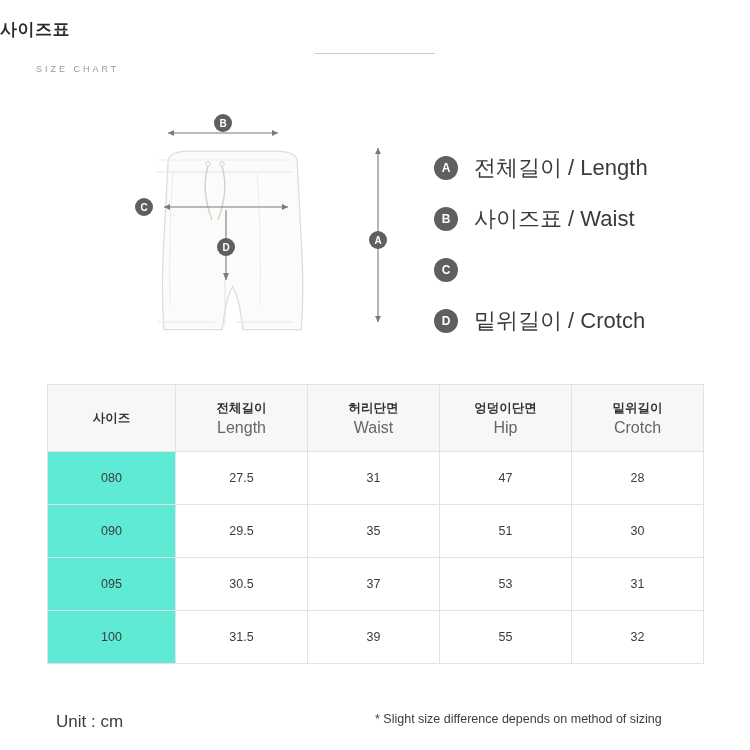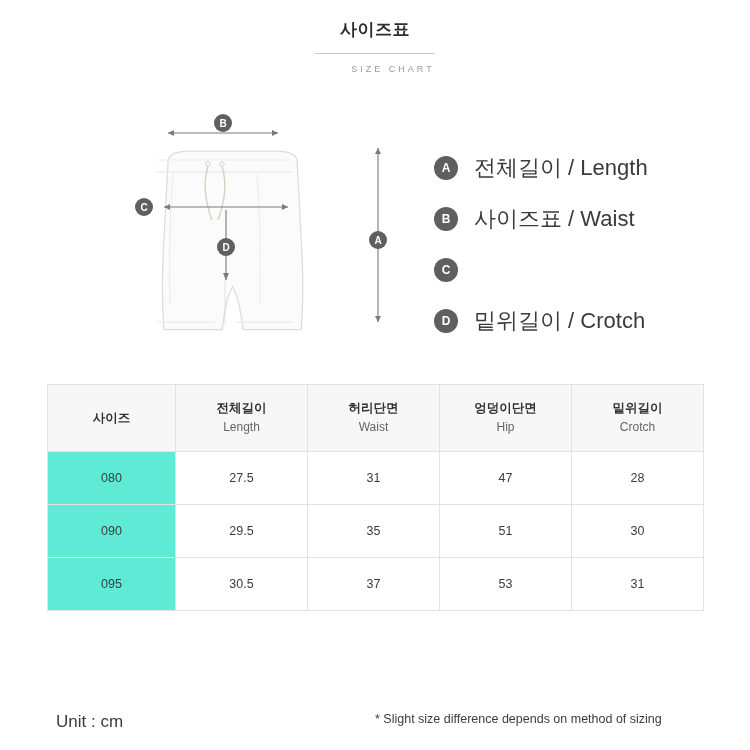--- a/index.html
+++ b/index.html
@@ -19,21 +19,20 @@
     width: 750px;
     height: 750px;
   }
 
   
   .header {
     position: absolute;
     top: 18px;
     left: 0;
     width: 750px;
-    text-align: center;
   }
   .header .title {
     font-size: 17px;
     font-weight: bold;
     color: #2d2d2d;
     letter-spacing: 0.5px;
   }
   .header .rule {
     width: 120px;
     height: 1px;
@@ -119,21 +118,21 @@
   }
   thead th .ko {
     display: block;
     font-size: 12.5px;
     font-weight: bold;
     color: #333333;
     line-height: 19px;
   }
   thead th .en {
     display: block;
-    font-size: 12px;
+    font-size: 16px;
     color: #666666;
     line-height: 19px;
   }
   thead th.size-col .ko {
     line-height: 48px;
   }
   table.size-table tbody td {
     height: 50px;
     background: #ffffff;
   }
@@ -311,20 +310,27 @@
           <td>51</td>
           <td>30</td>
         </tr>
         <tr>
           <td class="rowlabel">095</td>
           <td>30.5</td>
           <td>37</td>
           <td>53</td>
           <td>31</td>
         </tr>
+        <tr>
+          <td class="rowlabel">100</td>
+          <td>31.5</td>
+          <td>39</td>
+          <td>55</td>
+          <td>32</td>
+        </tr>
       </tbody>
     </table>
   </div>
 
   <div class="footer">
     <div class="unit">Unit : cm</div>
     <div class="note">* Slight size difference depends on method of sizing</div>
   </div>
 
 </div>

